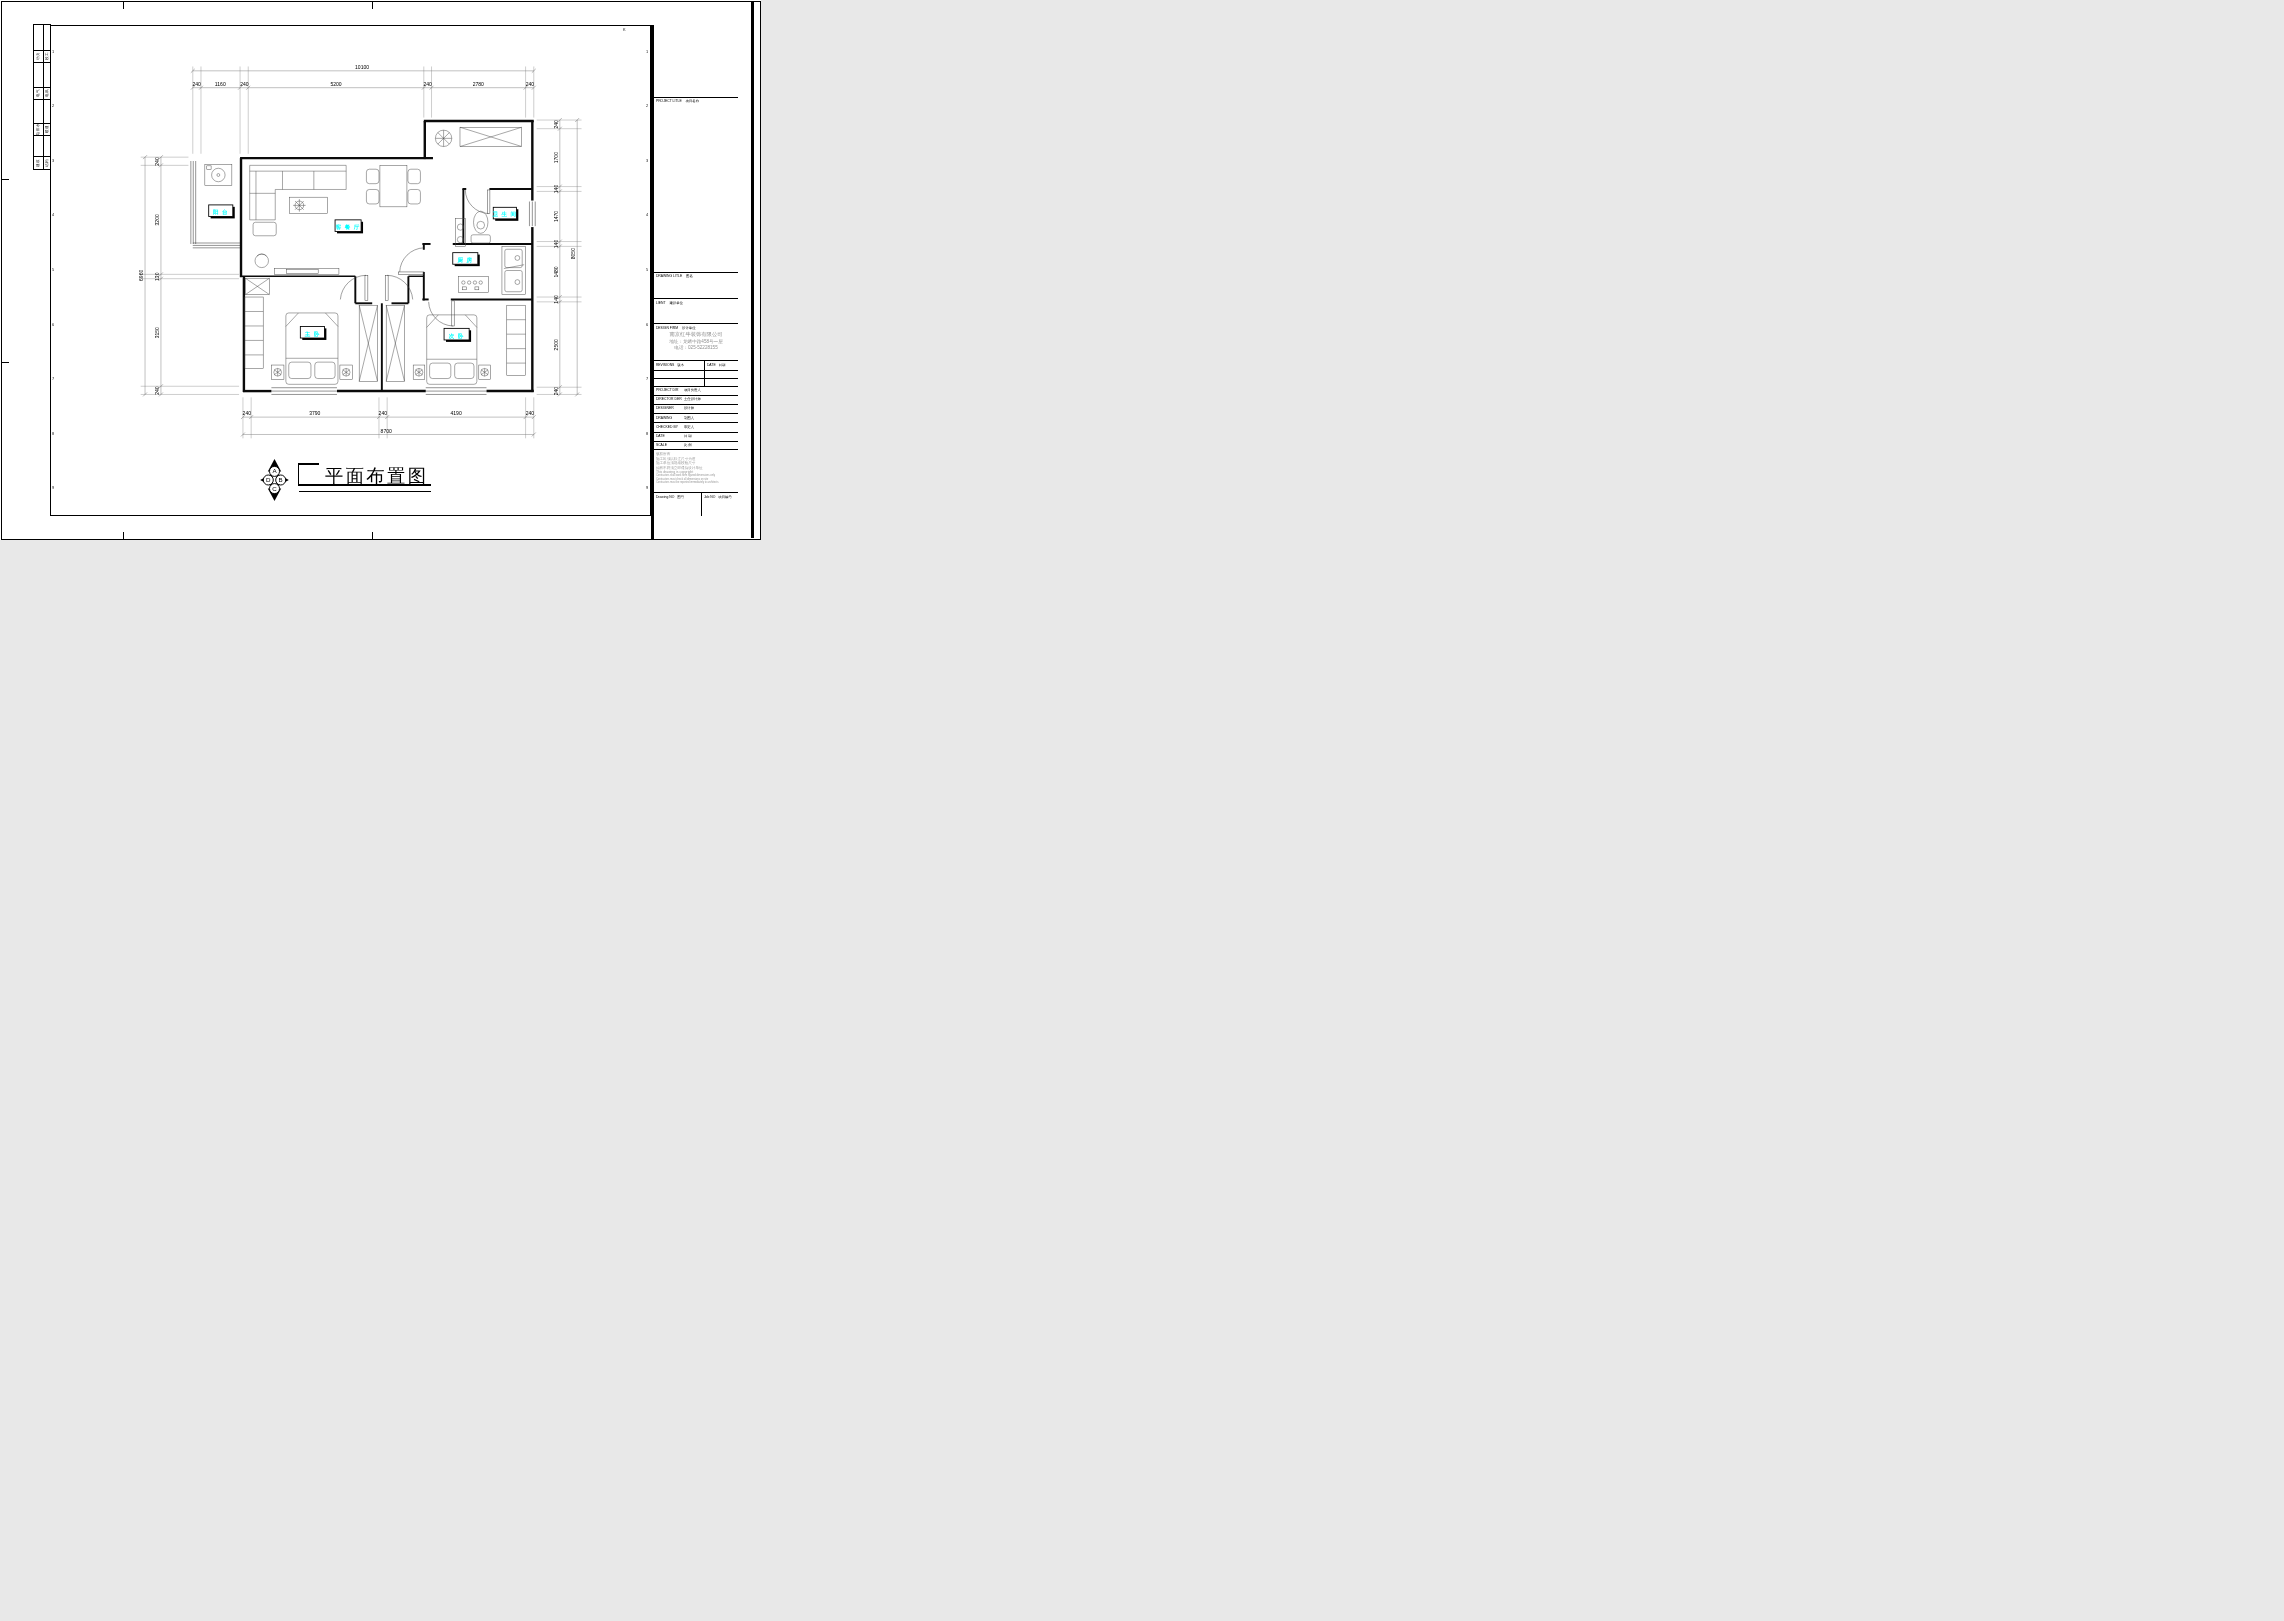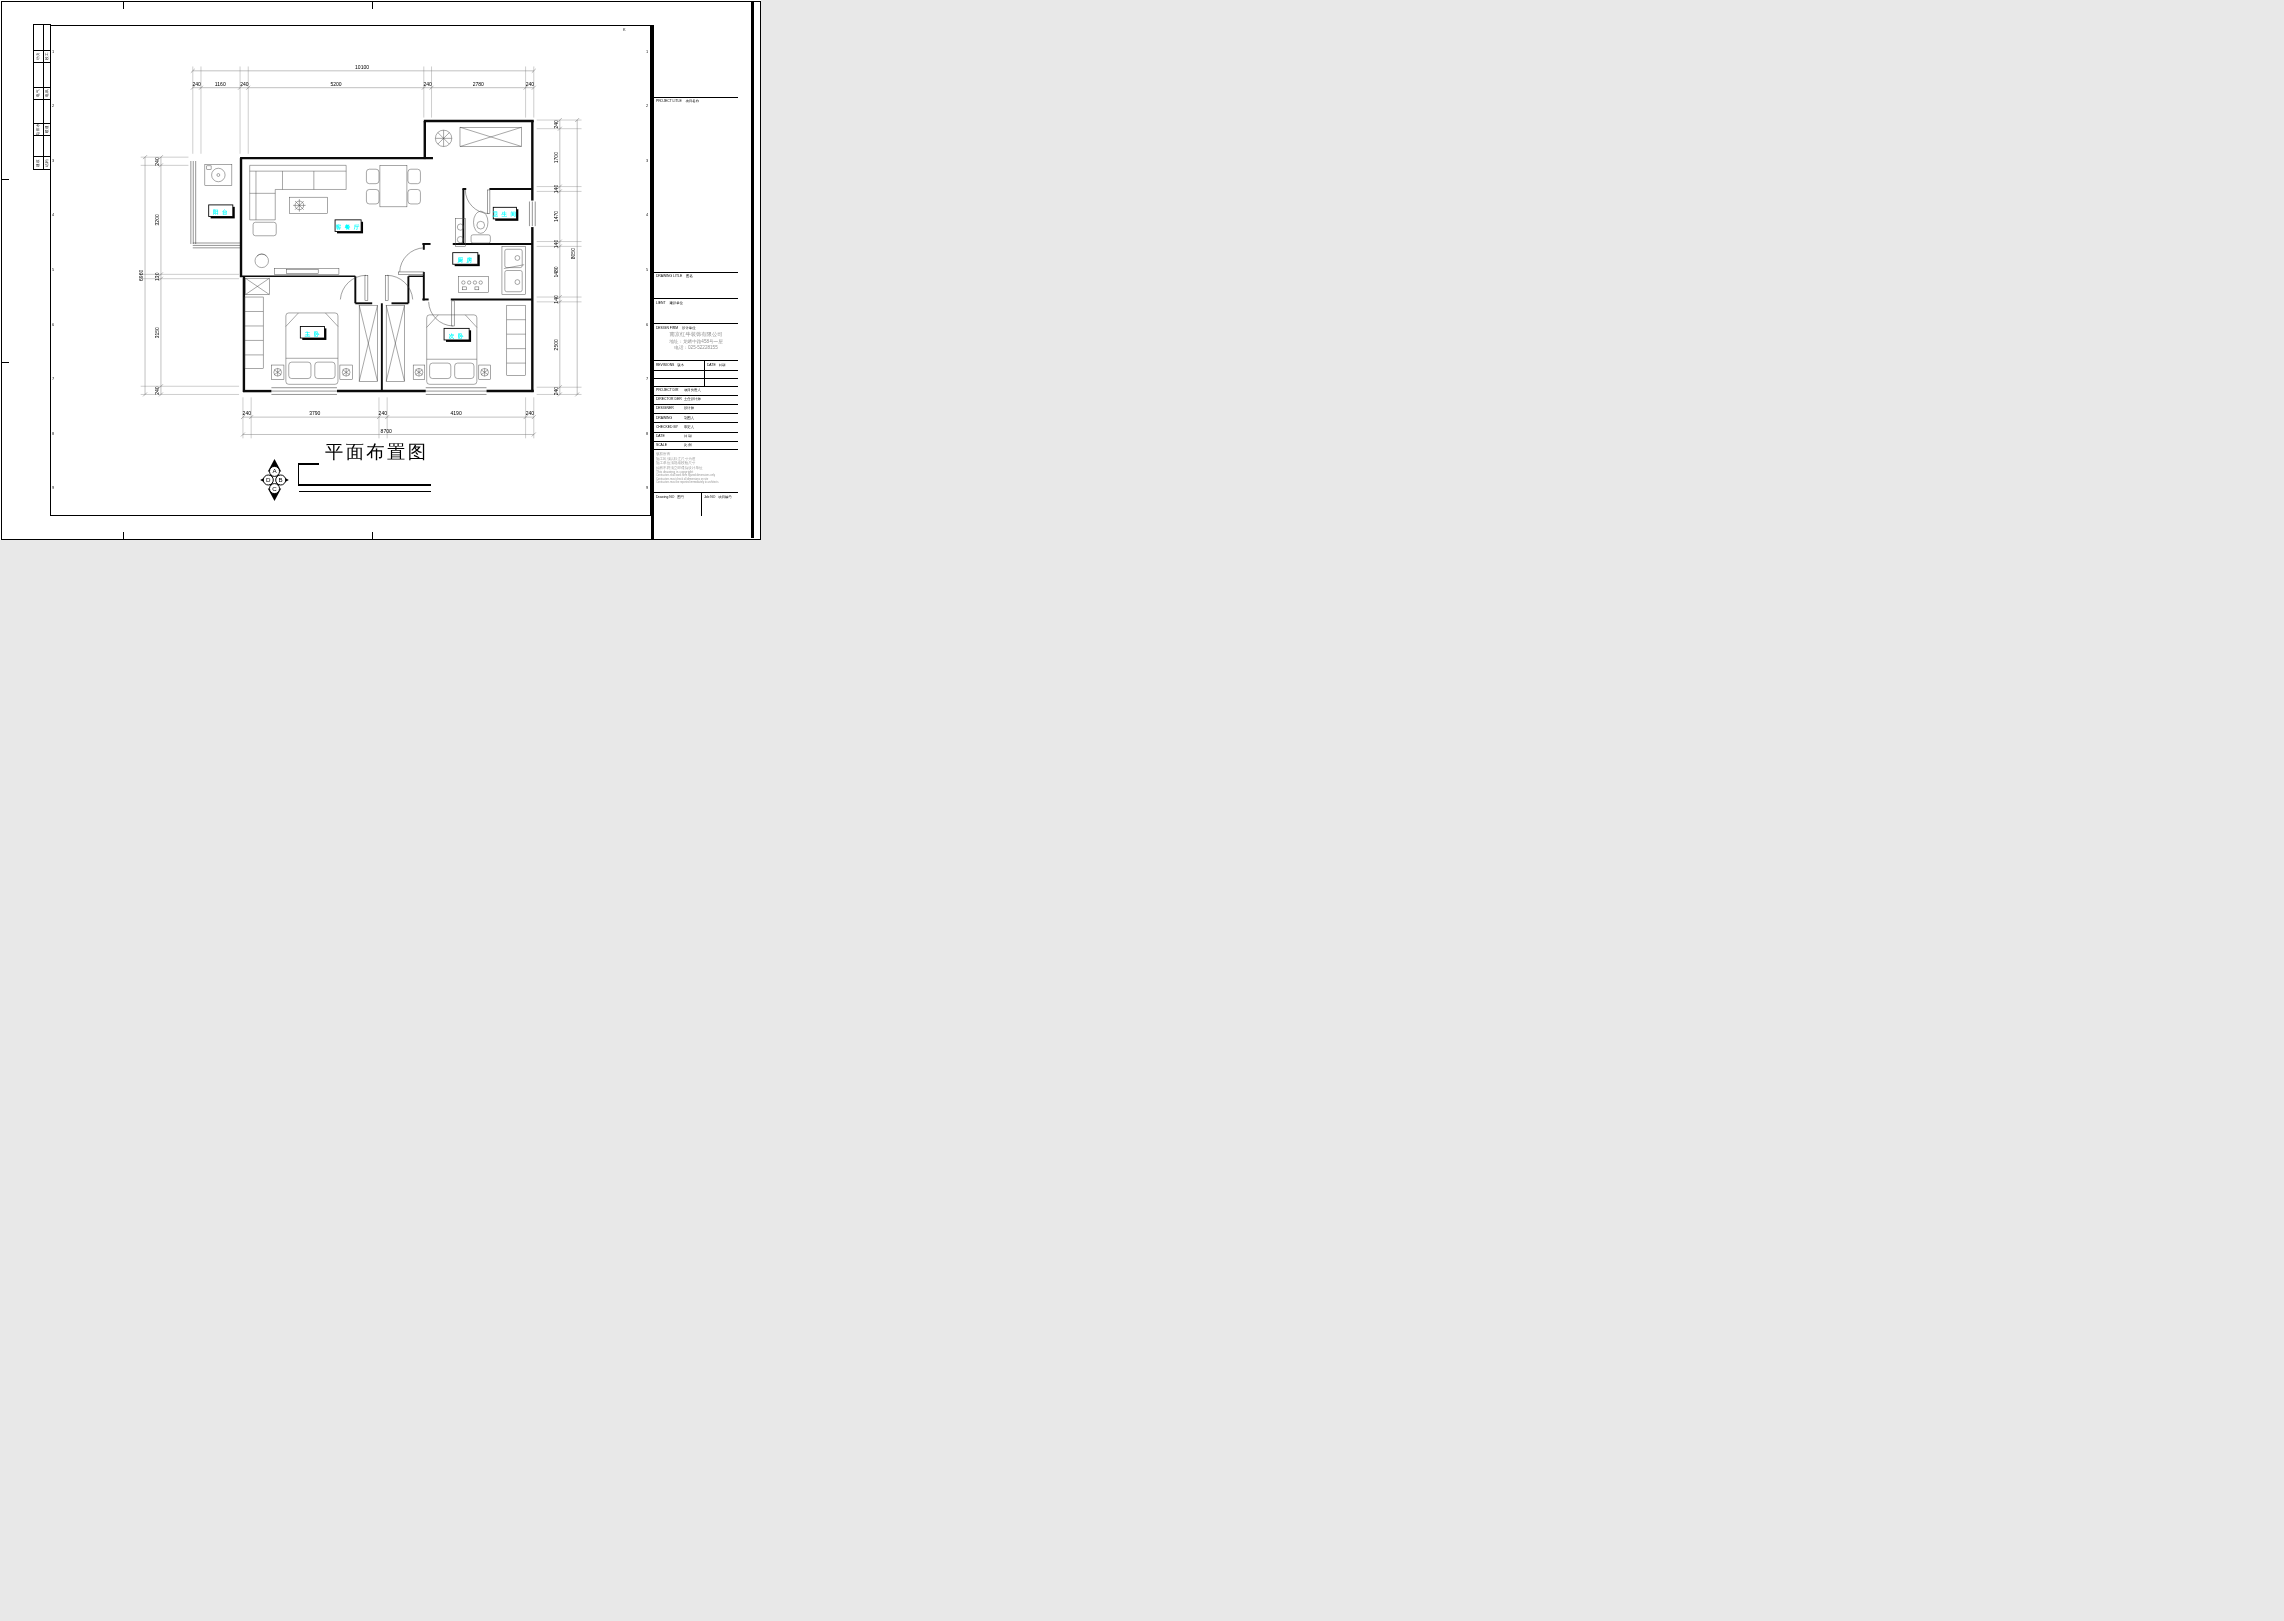--- a/index.html
+++ b/index.html
@@ -661,18 +661,18 @@
     <circle cx="43" cy="44" r="10.5" fill="#fff" stroke="#000" stroke-width="2"></circle>
     <circle cx="17" cy="44" r="10.5" fill="#fff" stroke="#000" stroke-width="2"></circle>
     <text x="30" y="30" text-anchor="middle" font-size="13">A</text>
     <text x="43" y="48" text-anchor="middle" font-size="13">B</text>
     <text x="30" y="66" text-anchor="middle" font-size="13">C</text>
     <text x="17" y="48" text-anchor="middle" font-size="13">D</text>
   </svg>
 
   <div class="abs ft-bar" style="left:298px;top:463px;width:21px;height:2.4px;"></div>
   <div class="abs ft-bar" style="left:298px;top:463px;width:1px;height:22px;"></div>
-  <div class="abs ft-title" style="left:325px;top:439px;">平面布置图</div>
+  <div class="abs ft-title" style="left:325px;top:463px;">平面布置图</div>
   <div class="abs ft-bar" style="left:298px;top:484px;width:133px;height:2.4px;"></div>
   <div class="abs ft-bar" style="left:299px;top:491px;width:132px;height:0.7px;"></div>
 
 </div>
 
 
 </body></html>

